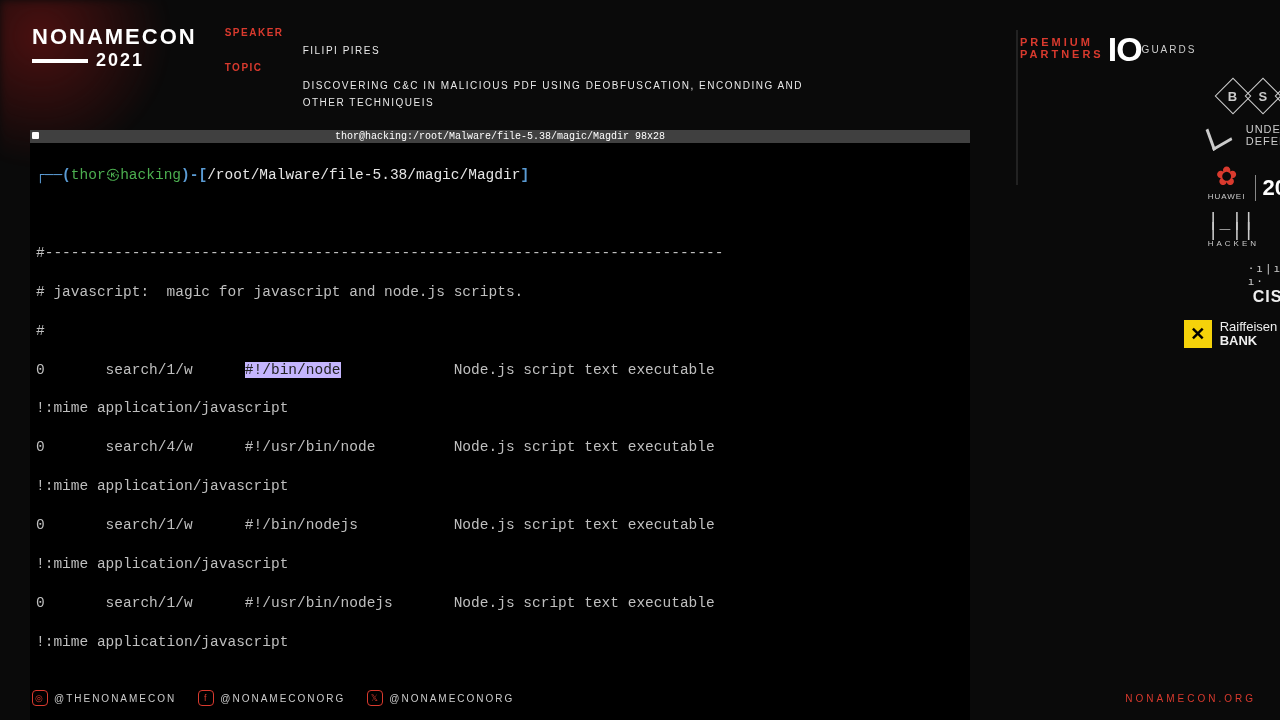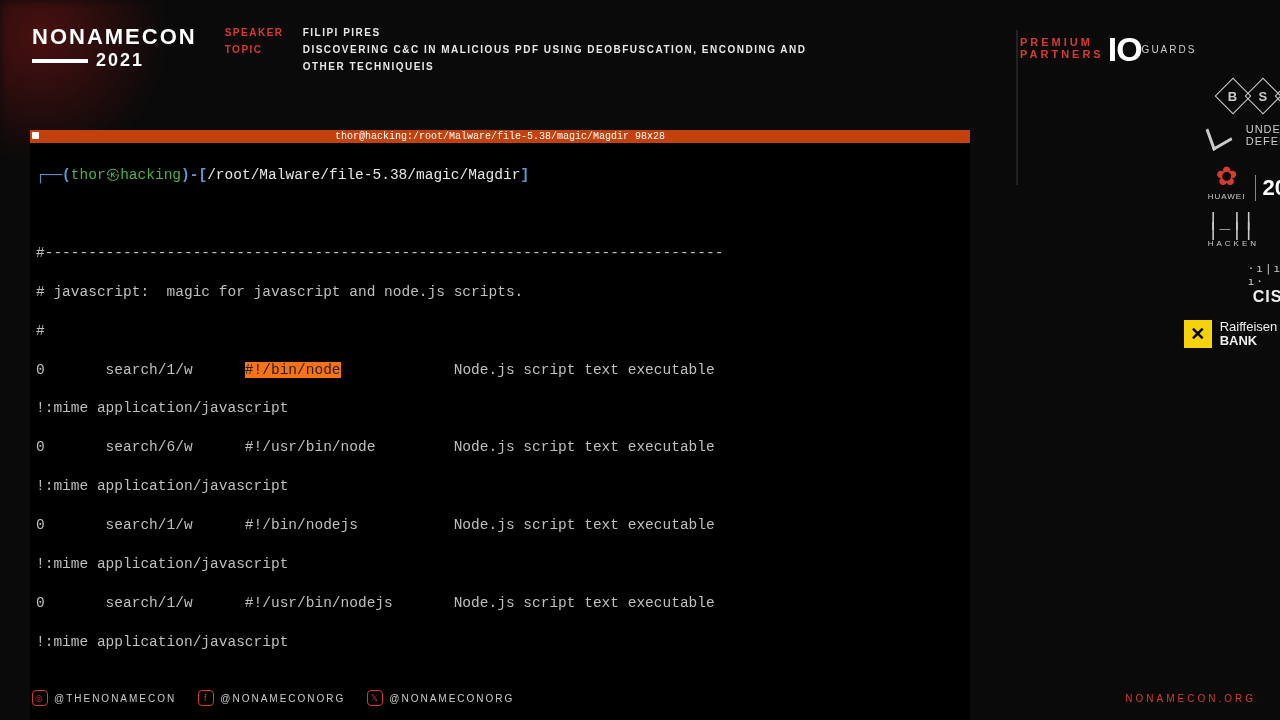--- a/index.html
+++ b/index.html
@@ -45,32 +45,32 @@
   .logo-year { color: #fff; font-size: 18px; font-weight: 900; }
 
   .meta-block {
     font-family: Arial, sans-serif;
     font-size: 10px;
     letter-spacing: 1.5px;
     line-height: 1.7;
   }
   .meta-row { display: flex; gap: 14px; }
   .meta-label { color: #d93a2e; font-weight: 700; min-width: 64px; }
-  .meta-value { color: #e8e8e8; font-weight: 700; }
+  .meta-value { color: #e8e8e8; font-weight: 400; margin-top: 18px; }
   .meta-topic { max-width: 520px; }
 
   
   .terminal-wrap {
     position: absolute;
     left: 30px;
     top: 130px;
     width: 940px;
   }
   .term-titlebar {
-    background: #c2410c;
+    background: #404040;
     color: #fff;
     font-size: 10px;
     text-align: center;
     padding: 1px 4px;
     font-family: 'Courier New', monospace;
     position: relative;
   }
   .term-titlebar::before {
     content: '';
     position: absolute;
@@ -86,21 +86,21 @@
     line-height: 1.34;
     font-family: 'Courier New', monospace;
     white-space: pre;
     overflow: hidden;
   }
   .p-blue { color: #5a9bd4; font-weight: bold; }
   .p-green { color: #4caf50; }
   .p-white { color: #e5e5e5; }
   .p-gray { color: #bfbfbf; }
   .hl {
-    background: #f97316;
+    background: #c4b5fd;
     color: #222;
   }
   .term-line { display: block; white-space: pre; }
 
   
   .sidebar {
     position: absolute;
     right: 24px;
     top: 30px;
     width: 240px;
@@ -243,21 +243,21 @@
 <div class="terminal-wrap">
   <div class="term-titlebar">thor@hacking:/root/Malware/file-5.38/magic/Magdir 98x28</div>
   <div class="terminal">
 <span class="term-line"><span class="p-blue">┌──(</span><span class="p-green">thor</span><span class="p-green">㉿</span><span class="p-green">hacking</span><span class="p-blue">)-[</span><span class="p-white">/root/Malware/file-5.38/magic/Magdir</span><span class="p-blue">]</span></span>
 <span class="term-line"> </span>
 <span class="term-line p-gray">#------------------------------------------------------------------------------</span>
 <span class="term-line p-gray"># javascript:  magic for javascript and node.js scripts.</span>
 <span class="term-line p-gray">#</span>
 <span class="term-line p-gray">0       search/1/w      <span class="hl">#!/bin/node</span>             Node.js script text executable</span>
 <span class="term-line p-gray">!:mime application/javascript</span>
-<span class="term-line p-gray">0       search/6/w      #!/usr/bin/node         Node.js script text executable</span>
+<span class="term-line p-gray">0       search/4/w      #!/usr/bin/node         Node.js script text executable</span>
 <span class="term-line p-gray">!:mime application/javascript</span>
 <span class="term-line p-gray">0       search/1/w      #!/bin/nodejs           Node.js script text executable</span>
 <span class="term-line p-gray">!:mime application/javascript</span>
 <span class="term-line p-gray">0       search/1/w      #!/usr/bin/nodejs       Node.js script text executable</span>
 <span class="term-line p-gray">!:mime application/javascript</span>
 
 
 
 
 

